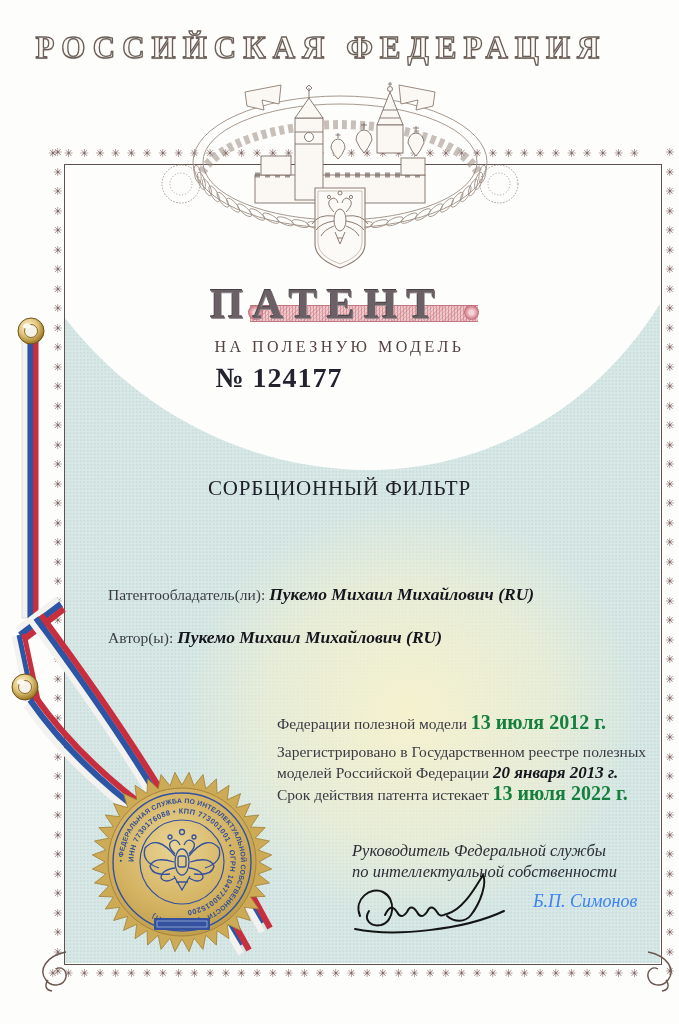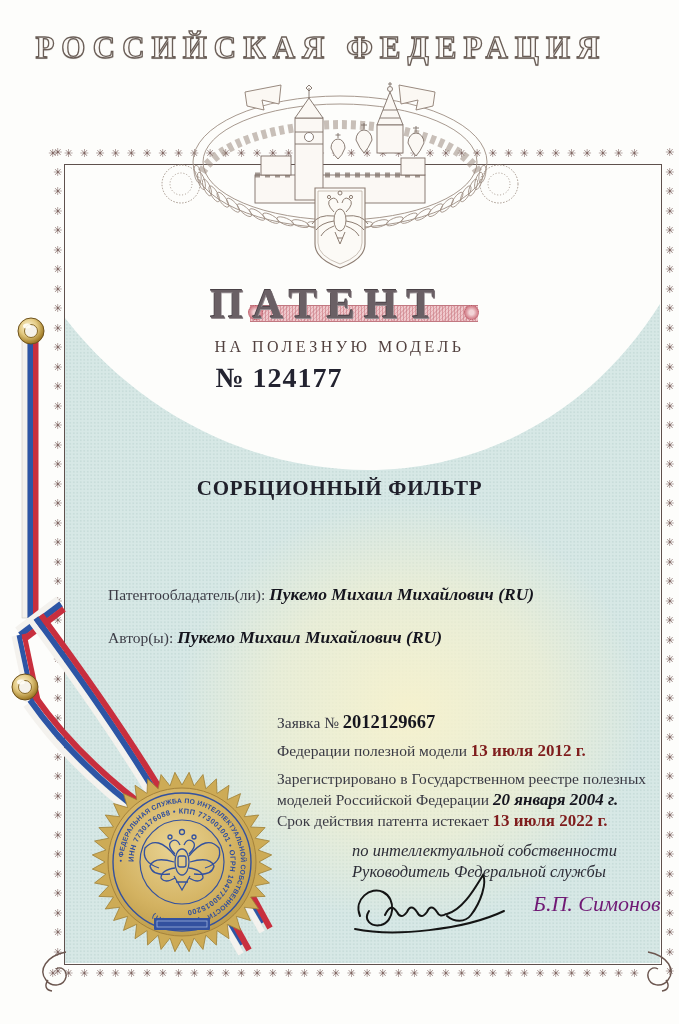--- a/index.html
+++ b/index.html
@@ -44,35 +44,35 @@
   .patent-title{left:0;top:279px;width:654px;text-align:center;z-index:6;
     font-size:43px;font-weight:700;letter-spacing:9px;color:#6a6065;
     text-shadow:.6px .6px 0 #978e92,-0.6px -0.6px 0 #494146;}
   .patent-sub{left:0;top:338px;width:679px;text-align:center;z-index:6;
     font-size:16px;font-weight:400;letter-spacing:3.5px;color:#52413f;}
   .patent-num{left:0;top:362px;width:558px;text-align:center;z-index:6;
     font-size:28px;font-weight:700;letter-spacing:1px;color:#232330;}
 
   
   .invention{left:0;top:476px;width:679px;text-align:center;z-index:6;
-    font-size:21px;font-weight:700;letter-spacing:.8px;color:#20202b;}
+    font-size:21px;font-weight:400;letter-spacing:.8px;color:#20202b;}
   .party{z-index:6;font-size:15.5px;color:#3c3c46;}
   .party b{font-style:italic;font-weight:700;font-size:17.5px;color:#15151e;}
   .holder-line{left:108px;top:584px;}
   .author-line{left:108px;top:627px;}
 
   .details{left:277px;top:712px;width:370px;z-index:6;color:#3a3a44;font-size:15.5px;}
   .details .num{font-weight:700;font-size:18.5px;color:#15151e;}
-  .details .dt{font-weight:700;font-size:17px;color:#7f1d1d;}
+  .details .dt{font-weight:700;font-size:20px;color:#15803d;}
   .details .dti{font-weight:700;font-style:italic;font-size:17px;color:#15151e;}
   .dline{margin-bottom:7px;line-height:21px;}
 
   .signoff{left:352px;top:840px;z-index:6;font-style:italic;font-size:16.5px;
     line-height:21px;color:#2c2c36;}
-  .signer{left:533px;top:891px;z-index:6;font-style:italic;font-size:22px;color:#701a75;}
+  .signer{left:533px;top:891px;z-index:6;font-style:italic;font-size:18px;color:#3b82f6;}
 
   svg{position:absolute;overflow:visible;}
   .engraving{left:165px;top:80px;z-index:3;}
   .ribbon{left:0;top:300px;z-index:4;}
   .seal{left:62px;top:742px;z-index:5;}
   .sig{left:352px;top:872px;z-index:6;}
   .corner-l{left:36px;top:950px;z-index:3;}
   .corner-r{left:644px;top:950px;z-index:3;transform:scaleX(-1);}
 </style>
 </head>
@@ -182,41 +182,37 @@
   <span>Патентообладатель(ли):</span>
   <b>Пукемо Михаил Михайлович (RU)</b>
 </div>
 <div class="abs party author-line">
   <span>Автор(ы):</span>
   <b>Пукемо Михаил Михайлович (RU)</b>
 </div>
 
 <div class="abs details">
   <div class="dline">
-    <span>Заявка №</span>
-    <span class="num">2012129667</span>
-  </div>
-  <div class="dline">
     <span>Федерации полезной модели</span>
     <span class="dt">13 июля 2012 г.</span>
   </div>
   <div style="margin-bottom:0;line-height:21px;">
     <span>Зарегистрировано в Государственном реестре полезных</span><br>
     <span>моделей Российской Федерации</span>
-    <span class="dti">20 января 2004 г.</span>
+    <span class="dti">20 января 2013 г.</span>
   </div>
   <div class="dline">
     <span>Срок действия патента истекает</span>
     <span class="dt">13 июля 2022 г.</span>
   </div>
 </div>
 
 <div class="abs signoff">
+  <div>Руководитель Федеральной службы</div>
   <div>по интеллектуальной собственности</div>
-  <div>Руководитель Федеральной службы</div>
 </div>
 <div class="abs signer">Б.П. Симонов</div>
 
 <svg class="sig" width="170" height="70" viewBox="0 0 170 70">
   <g stroke="#141414" fill="none" stroke-width="2" stroke-linecap="round">
     <path d="M8,44 C1,27 19,14 31,20 C45,27 42,50 29,53 C19,55 11,48 17,39"></path>
     <path d="M33,43 q6,-13 12,-3 q4,8 10,0 q4,-9 10,0 q4,8 10,0 q4,-9 10,0 q3,6 9,2"></path>
     <path d="M95,42 C112,37 124,14 131,3 C135,11 129,30 119,43 C113,51 102,50 95,44"></path>
     <path d="M3,57 C42,65 112,58 152,39"></path>
   </g>

